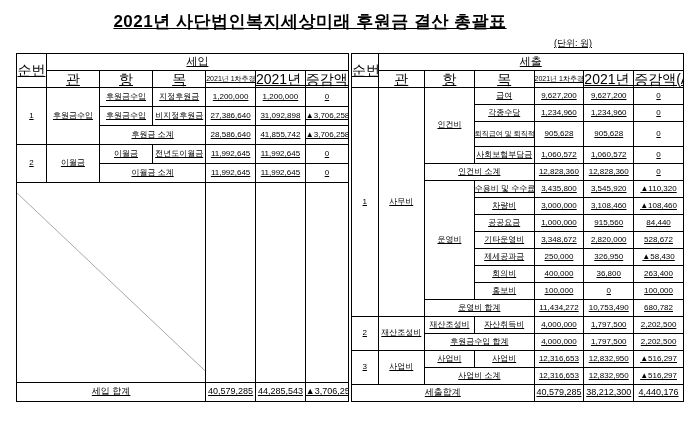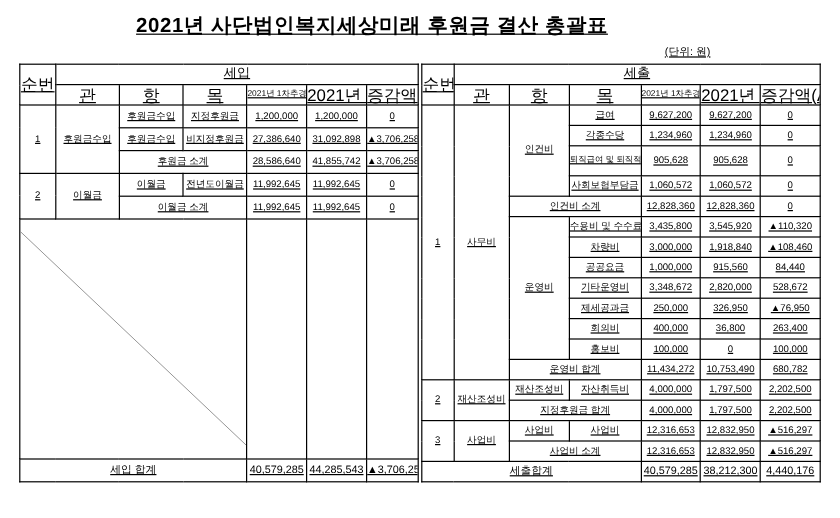--- a/index.html
+++ b/index.html
@@ -263,40 +263,40 @@
         <tr>
           <td rowspan="7">운영비</td>
           <td>수용비 및 수수료</td>
           <td class="num">3,435,800</td>
           <td class="num">3,545,920</td>
           <td class="num">▲110,320</td>
         </tr>
         <tr>
           <td>차량비</td>
           <td class="num">3,000,000</td>
-          <td class="num">1,918,840</td>
+          <td class="num">3,108,460</td>
           <td class="num">▲108,460</td>
         </tr>
         <tr>
           <td>공공요금</td>
           <td class="num">1,000,000</td>
           <td class="num">915,560</td>
           <td class="num">84,440</td>
         </tr>
         <tr>
           <td>기타운영비</td>
           <td class="num">3,348,672</td>
           <td class="num">2,820,000</td>
           <td class="num">528,672</td>
         </tr>
         <tr>
           <td>제세공과금</td>
           <td class="num">250,000</td>
           <td class="num">326,950</td>
-          <td class="num">▲76,950</td>
+          <td class="num">▲58,430</td>
         </tr>
         <tr>
           <td>회의비</td>
           <td class="num">400,000</td>
           <td class="num">36,800</td>
           <td class="num">263,400</td>
         </tr>
         <tr>
           <td>홍보비</td>
           <td class="num">100,000</td>
@@ -313,21 +313,21 @@
         <tr>
           <td rowspan="2">2</td>
           <td rowspan="2">재산조성비</td>
           <td>재산조성비</td>
           <td>자산취득비</td>
           <td class="num">4,000,000</td>
           <td class="num">1,797,500</td>
           <td class="num">2,202,500</td>
         </tr>
         <tr>
-          <td colspan="2">지정후원금 합계</td>
+          <td colspan="2">후원금수입 합계</td>
           <td class="num">4,000,000</td>
           <td class="num">1,797,500</td>
           <td class="num">2,202,500</td>
         </tr>
 
         <tr>
           <td rowspan="2">3</td>
           <td rowspan="2">사업비</td>
           <td>사업비</td>
           <td>사업비</td>

